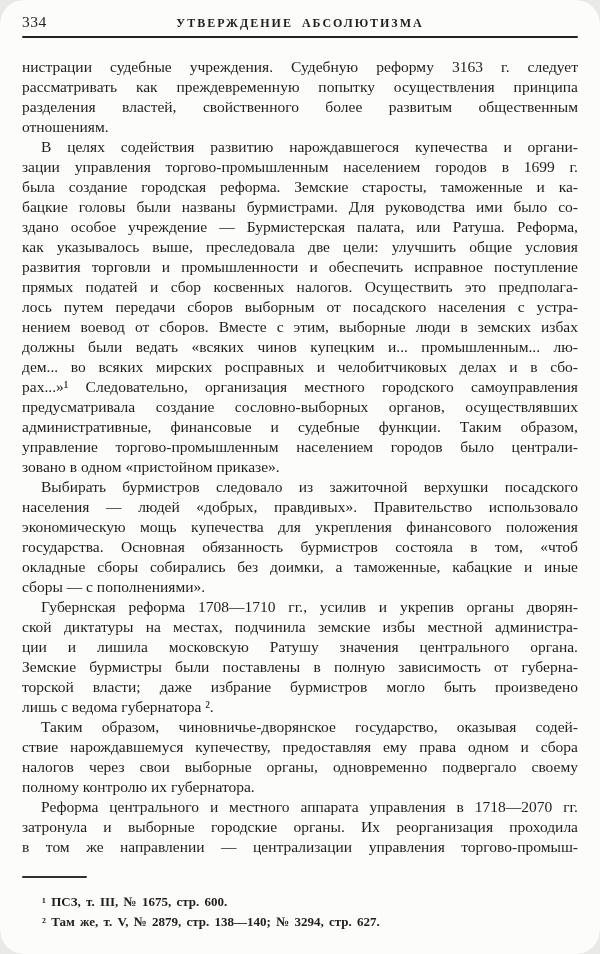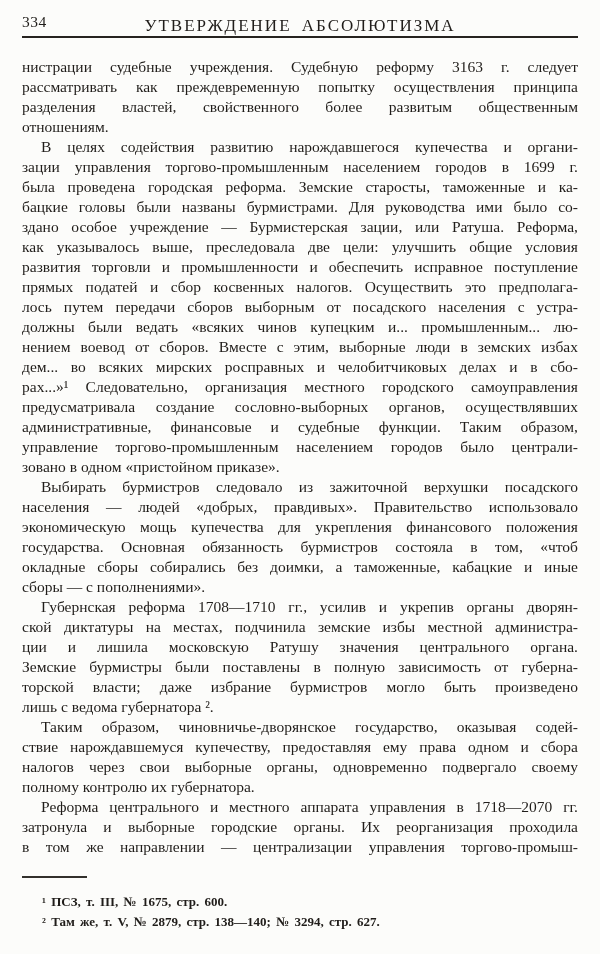--- a/index.html
+++ b/index.html
@@ -1,34 +1,34 @@
 <!DOCTYPE html>
 <html><head>
 <meta charset="utf-8">
 <style>
-  * { margin: 0; padding: 0; box-sizing: border-box; }
+  * { margin: 0; padding: 0; box-sizing: border-box; border-radius: 24px; }
   html, body { width: 600px; height: 954px; }
   body { background: #e9e9e7; }
   .page {
     position: relative;
     width: 600px; height: 954px;
     background: #fcfcfa;
     color: #201d1a;
     font-family: "Liberation Serif", "DejaVu Serif", serif;
     overflow: hidden;
   }
   .header { position: absolute; top: 12px; left: 22px; right: 22px; height: 22px; }
   .page-number {
     position: absolute; left: 0; top: 1px;
     font-size: 15.5px; letter-spacing: 0.5px;
   }
   .running-head {
     position: absolute; left: 0; right: 0; top: 4px;
     text-align: center;
-    font-size: 17px; font-weight: normal; letter-spacing: 2px;
+    font-size: 12px; font-weight: bold; letter-spacing: 2px;
     word-spacing: 4px;
   }
   .header-rule {
     position: absolute; top: 36px; left: 22px; width: 556px; height: 2px;
     background: #26231f;
   }
   .body-text {
     position: absolute; top: 57px; left: 22px; width: 556px;
     font-size: 15.5px; line-height: 20px;
   }
@@ -61,29 +61,29 @@
   <div class="body-text">
     <div class="para">
         <div class="line first">нистрации судебные учреждения. Судебную реформу 3163 г. следует</div>
         <div class="line">рассматривать как преждевременную попытку осуществления принципа</div>
         <div class="line">разделения властей, свойственного более развитым общественным</div>
         <div class="line last">отношениям.</div>
       </div>
     <div class="para indent">
         <div class="line first">В целях содействия развитию нарождавшегося купечества и органи-</div>
         <div class="line">зации управления торгово-промышленным населением городов в 1699 г.</div>
-        <div class="line">была проведена городская реформа. Земские старосты, таможенные и ка-</div>
+        <div class="line">была создание городская реформа. Земские старосты, таможенные и ка-</div>
         <div class="line">бацкие головы были названы бурмистрами. Для руководства ими было со-</div>
-        <div class="line">здано особое учреждение — Бурмистерская зации, или Ратуша. Реформа,</div>
+        <div class="line">здано особое учреждение — Бурмистерская палата, или Ратуша. Реформа,</div>
         <div class="line">как указывалось выше, преследовала две цели: улучшить общие условия</div>
         <div class="line">развития торговли и промышленности и обеспечить исправное поступление</div>
         <div class="line">прямых податей и сбор косвенных налогов. Осуществить это предполага-</div>
         <div class="line">лось путем передачи сборов выборным от посадского населения с устра-</div>
+        <div class="line">нением воевод от сборов. Вместе с этим, выборные люди в земских избах</div>
         <div class="line">должны были ведать «всяких чинов купецким и... промышленным... лю-</div>
-        <div class="line">нением воевод от сборов. Вместе с этим, выборные люди в земских избах</div>
         <div class="line">дем... во всяких мирских росправных и челобитчиковых делах и в сбо-</div>
         <div class="line">рах...»¹ Следовательно, организация местного городского самоуправления</div>
         <div class="line">предусматривала создание сословно-выборных органов, осуществлявших</div>
         <div class="line">административные, финансовые и судебные функции. Таким образом,</div>
         <div class="line">управление торгово-промышленным населением городов было централи-</div>
         <div class="line last">зовано в одном «пристойном приказе».</div>
       </div>
     <div class="para indent">
         <div class="line first">Выбирать бурмистров следовало из зажиточной верхушки посадского</div>
         <div class="line">населения — людей «добрых, правдивых». Правительство использовало</div>

